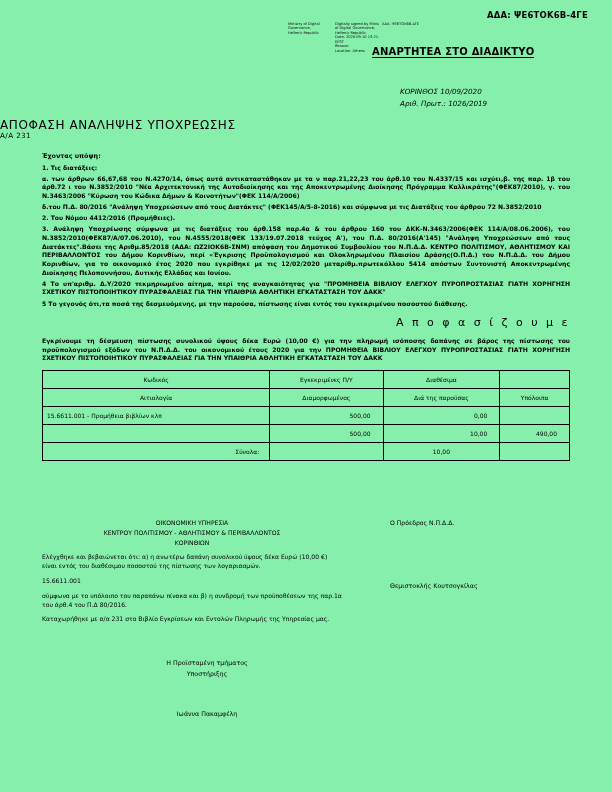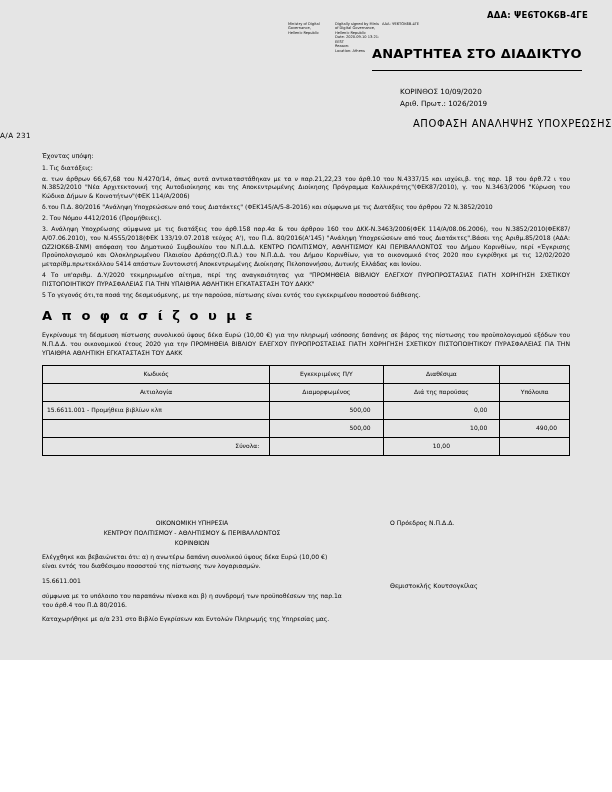--- a/index.html
+++ b/index.html
@@ -7,22 +7,22 @@
     padding: 0;
     background: #ffffff;
   }
   body {
     font-family: "DejaVu Sans", sans-serif;
     color: #000;
   }
   .page {
     position: relative;
     width: 612px;
-    height: 660px;
-    background: #e5e5e5;
+    height: 792px;
+    background: #86efac;
     overflow: hidden;
     box-sizing: border-box;
   }
   .ada-code {
     position: absolute;
     top: 10px;
     right: 24px;
     font-size: 8.5px;
     font-weight: bold;
     letter-spacing: 0.2px;
@@ -44,48 +44,49 @@
     flex: 0 0 auto;
   }
   .stamp-col.c1 { width: 44px; }
   .stamp-col.c2 { width: 44px; }
   .stamp-col.c3 { width: 44px; }
   .stamp-line { white-space: nowrap; overflow: hidden; }
   .anartitea {
     position: absolute;
     left: 372px;
     top: 46px;
-    font-size: 13px;
+    font-size: 10px;
     font-weight: bold;
     border-bottom: 1px solid #000;
-    padding-bottom: 9px;
+    padding-bottom: 0;
     letter-spacing: 0.2px;
   }
   .org-block {
     position: absolute;
     left: 42px;
     top: 48px;
     font-size: 7.6px;
     line-height: 1.55;
     font-weight: bold;
   }
   .right-block {
     position: absolute;
     left: 400px;
     top: 86px;
     font-size: 7.2px;
     line-height: 1.6;
+    font-style: italic;
   }
   .doc-title {
     position: absolute;
     left: 0;
     right: 0;
     top: 118px;
-    text-align: right;
-    font-size: 10px;
+    text-align: left;
+    font-size: 12px;
     letter-spacing: 0.6px;
   }
   .doc-subtitle {
     position: absolute;
     left: 0;
     right: 0;
     top: 131px;
     text-align: left;
     font-size: 7.2px;
     letter-spacing: 0.4px;
@@ -94,31 +95,32 @@
     position: absolute;
     left: 42px;
     top: 152px;
     width: 528px;
     font-size: 6.1px;
     line-height: 1.42;
     text-align: justify;
   }
   .body-area p {
     margin: 0 0 2.5px 0;
+    font-weight: bold;
   }
   .having {
     font-size: 6.4px;
     margin-bottom: 3px;
   }
   .decision-word {
-    text-align: left;
-    font-size: 13px;
+    text-align: right;
+    font-size: 11px;
     letter-spacing: 2.5px;
     margin: 7px 0 6px 0;
-    font-weight: bold;
+    font-weight: normal;
   }
   .decide-para {
     text-align: justify;
     font-size: 6.1px;
     line-height: 1.45;
   }
   table.amounts {
     width: 100%;
     border-collapse: collapse;
     margin-top: 7px;

